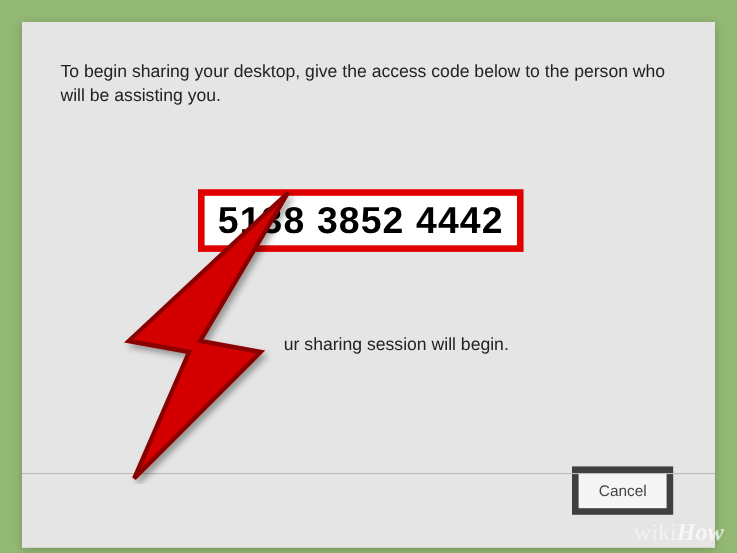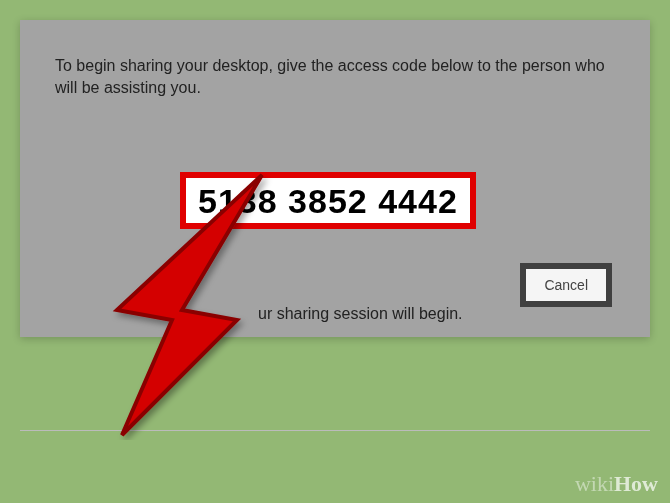--- a/index.html
+++ b/index.html
@@ -7,22 +7,22 @@
   body {
     font-family: Arial, Helvetica, sans-serif;
     background: #93b874;
     position: relative;
   }
   .modal {
     position: absolute;
     left: 20px;
     top: 20px;
     width: 630px;
-    height: 317px;
-    background: #a3a3a3;
+    height: 478px;
+    background: #e5e5e5;
     box-shadow: 0 2px 8px rgba(0,0,0,0.2);
   }
   .instruction {
     position: absolute;
     left: 35px;
     top: 35px;
     width: 560px;
     font-size: 16px;
     color: #222;
     line-height: 1.35;
@@ -83,20 +83,21 @@
     bottom: 6px;
     font-size: 22px;
     font-family: "Times New Roman", serif;
     color: rgba(255,255,255,0.45);
   }
   .watermark .wiki {
     font-weight: normal;
     color: rgba(255,255,255,0.45);
   }
   .watermark .how {
+    font-style: italic;
     font-weight: bold;
     color: rgba(255,255,255,0.7);
   }
 </style>
 </head>
 <body>
 
 <div class="modal">
 
   <p class="instruction">To begin sharing your desktop, give the access code below to the person who will be assisting you.</p>

